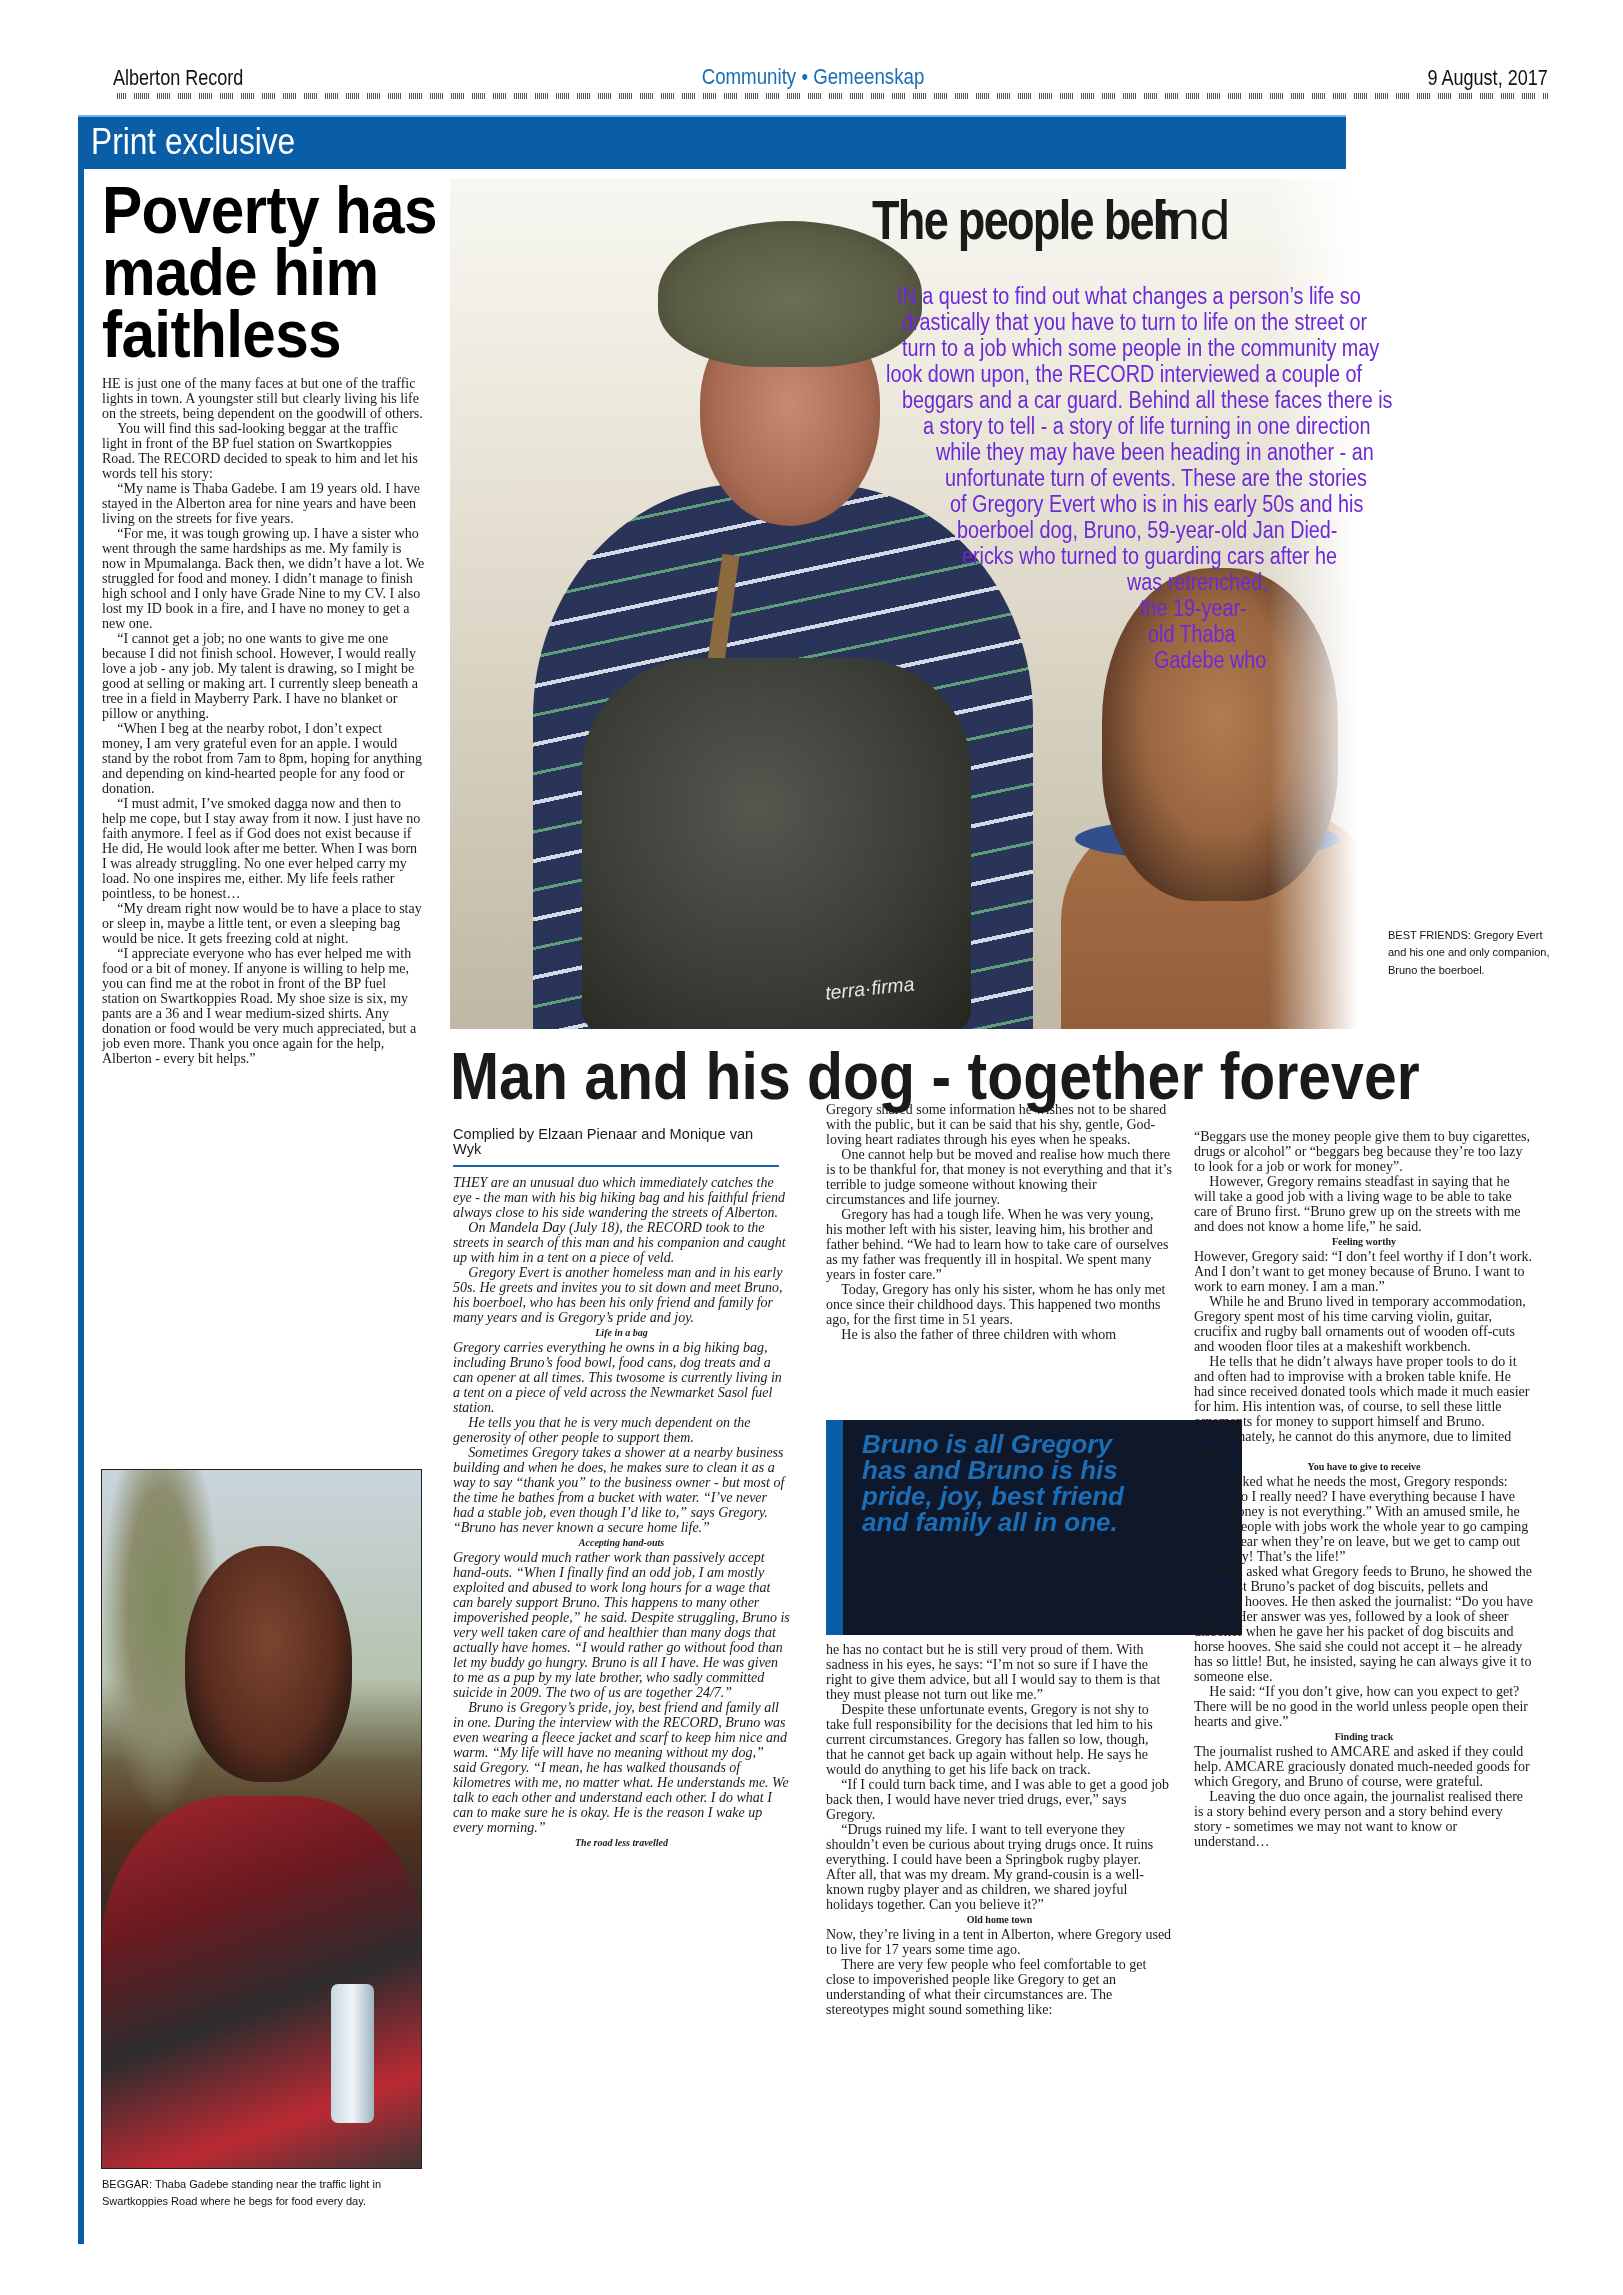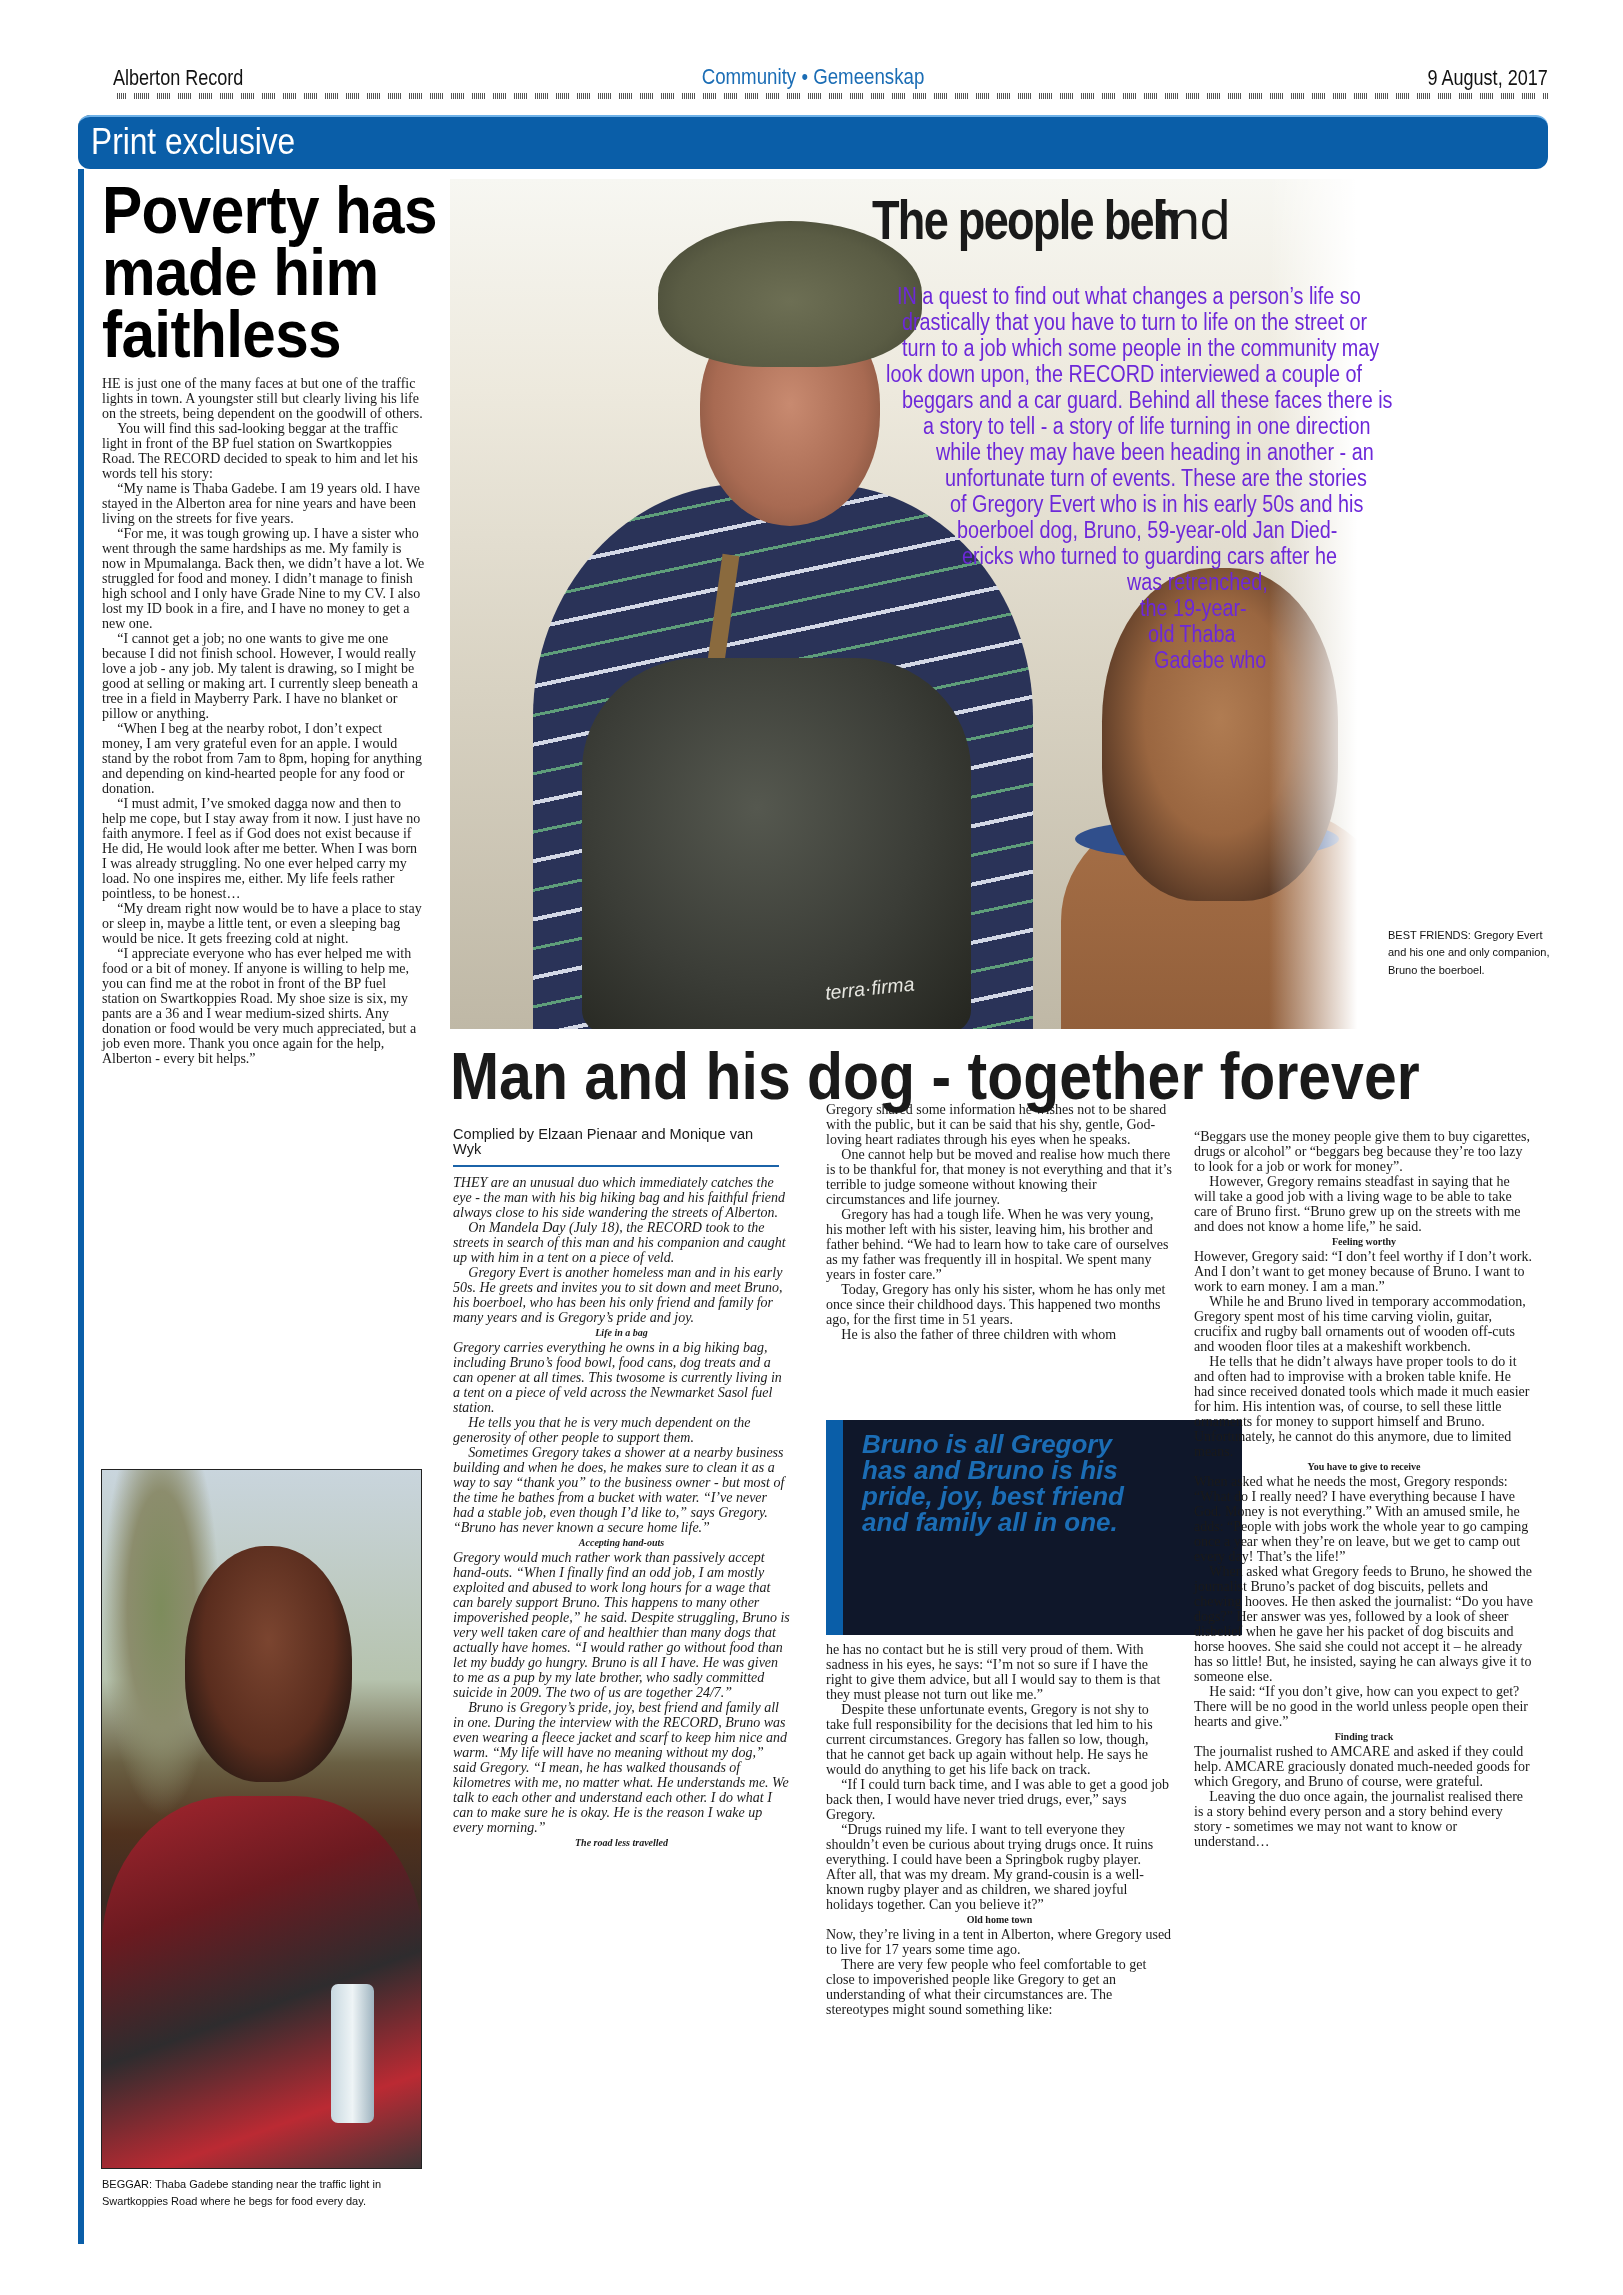--- a/index.html
+++ b/index.html
@@ -8,21 +8,21 @@
 
   
   .masthead { position: absolute; left: 78px; top: 61px; width: 1470px; height: 36px; }
   .page-num { position: absolute; left: 0; top: 5.6px; width: 26px; height: 26px; border-radius: 50%; background: #000000; color: #fff; font-family: "Liberation Sans", sans-serif; font-weight: bold; font-size: 22px; text-align: center; line-height: 26px; margin-top: 48px; }
   .paper-name { position: absolute; left: 35px; top: 4.2px; font-family: "Liberation Sans", sans-serif; font-size: 22px; color: #111; transform: scaleX(0.82); transform-origin: left; }
   .section-name { position: absolute; left: 0; right: 0; top: 2.8px; text-align: center; font-family: "Liberation Sans", sans-serif; font-size: 22px; color: #1b6db5; transform: scaleX(0.85); }
   .issue-date { position: absolute; right: 0; top: 4.2px; font-family: "Liberation Sans", sans-serif; font-size: 22px; color: #111; transform: scaleX(0.82); transform-origin: right; }
   .rule { position: absolute; left: 39px; right: 0; top: 32px; height: 5.6px; background: repeating-linear-gradient(90deg, #555 0 0.7px, #fff 0.7px 2.1px); }
 
   
-  .banner { position: absolute; left: 78px; top: 115px; width: 1470px; height: 54px; background: #0a5ea8; border-top: 2.1px solid #6fb2e8; border-radius: 12px; }
+  .banner { position: absolute; left: 78px; top: 115px; width: 1268px; height: 54px; background: #0a5ea8; border-top: 2.1px solid #6fb2e8; }
   .banner span { position: absolute; left: 12.5px; top: 4.2px; color: #fff; font-family: "Liberation Sans", sans-serif; font-size: 36px; transform: scaleX(0.88); transform-origin: left; }
   .left-bar { position: absolute; left: 78px; top: 169px; width: 5.6px; height: 2075px; background: #0a5ea8; }
 
   
   .left-col { position: absolute; left: 102px; top: 179px; width: 323px; }
   .headline-left { font-family: "Liberation Sans", sans-serif; font-size: 67px; line-height: 62px; color: #000; letter-spacing: -0.7px; transform: scaleX(0.9); transform-origin: left; width: 389px; margin-bottom: 11px; }
   .body-text { font-family: "Liberation Serif", serif; font-size: 14px; line-height: 15px; text-align: left; }
   .body-text p { text-indent: 15.3px; }
   .body-text p.noindent { text-indent: 0; }
   .body-text h4 { font-weight: bold; font-size: 10px; line-height: 15px; text-align: center; }

